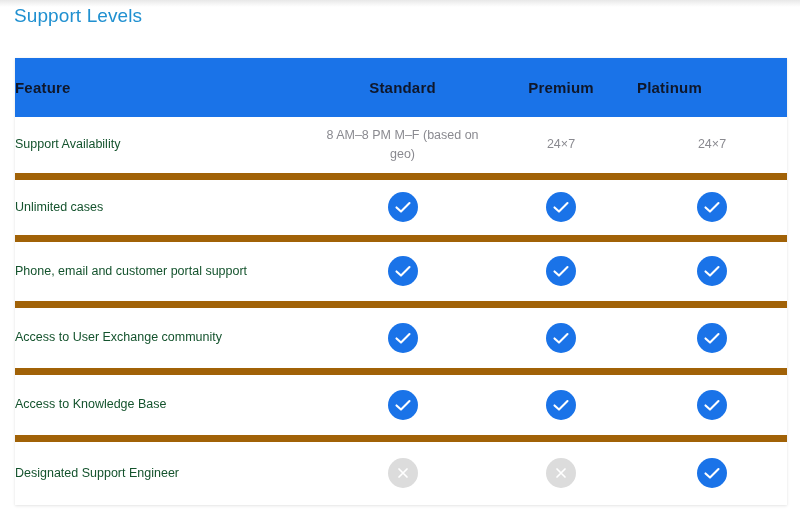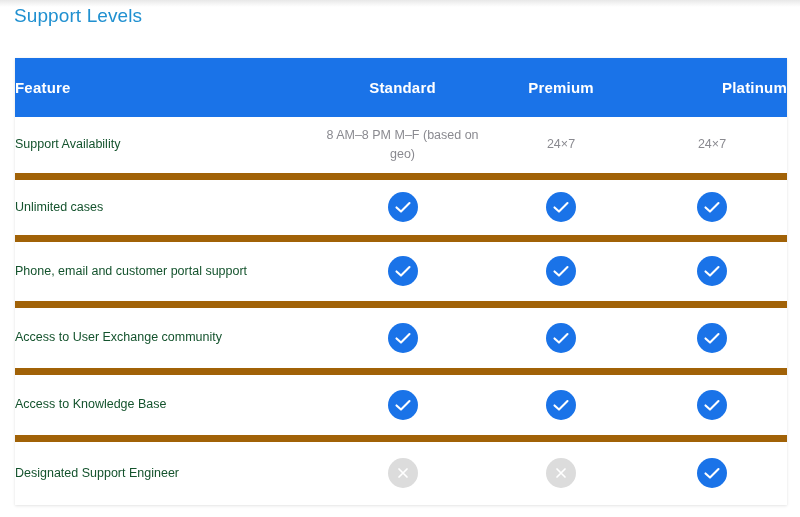--- a/index.html
+++ b/index.html
@@ -50,32 +50,32 @@
   }
 
   table.support-table {
     width: 772px;
     border-collapse: collapse;
     table-layout: fixed;
   }
 
   table.support-table thead th {
     background: #1a73e8;
-    color: #ffffff;
+    color: #0f172a;
     font-size: 15px;
     font-weight: bold;
     height: 59px;
     padding: 0;
     letter-spacing: 0.2px;
     border: none;
   }
   th.col-feature  { width: 305px; text-align: left; padding-left: 27px; }
   th.col-plan-1   { width: 165px; text-align: center; }
   th.col-plan-2   { width: 152px; text-align: center; }
-  th.col-plan-3   { width: 150px; text-align: right; }
+  th.col-plan-3   { width: 150px; text-align: left; }
 
   table.support-table tbody td {
     border-top: 7px solid #a16207;
     padding: 0;
     vertical-align: middle;
     background: #ffffff;
   }
   tbody tr:first-child td { border-top: none; }
 
   td.feature-cell {

